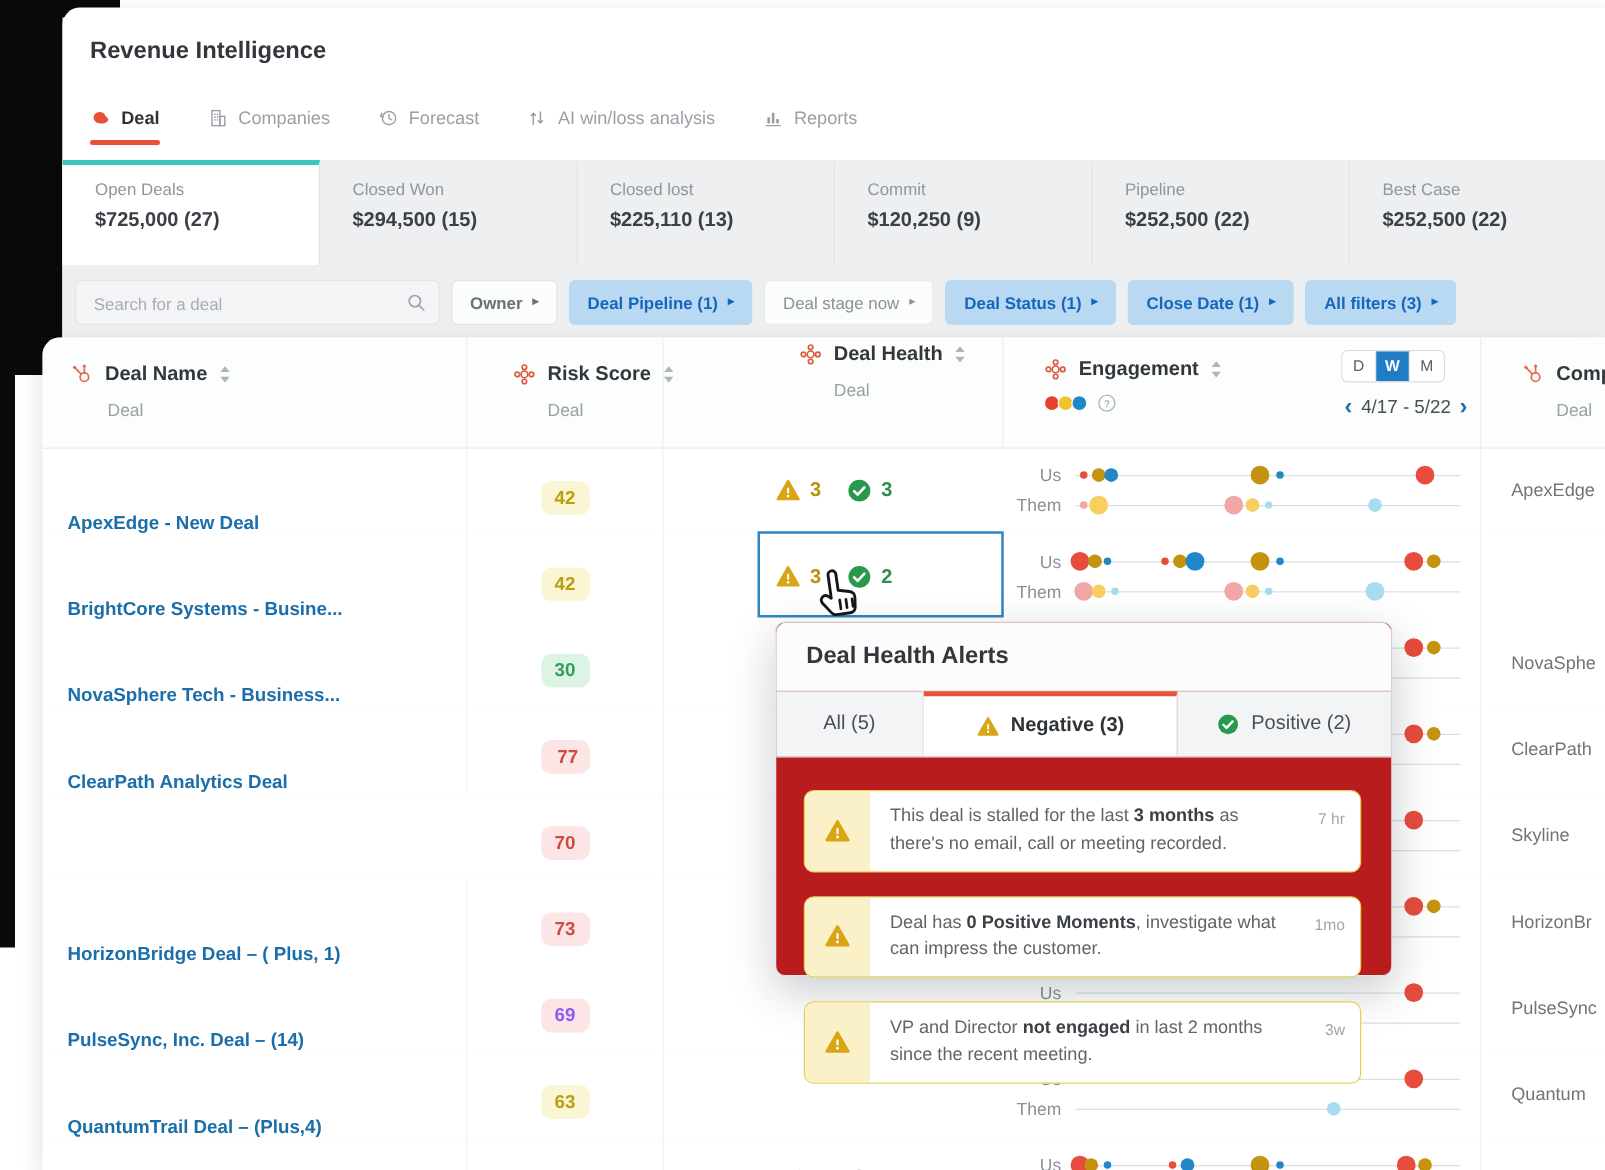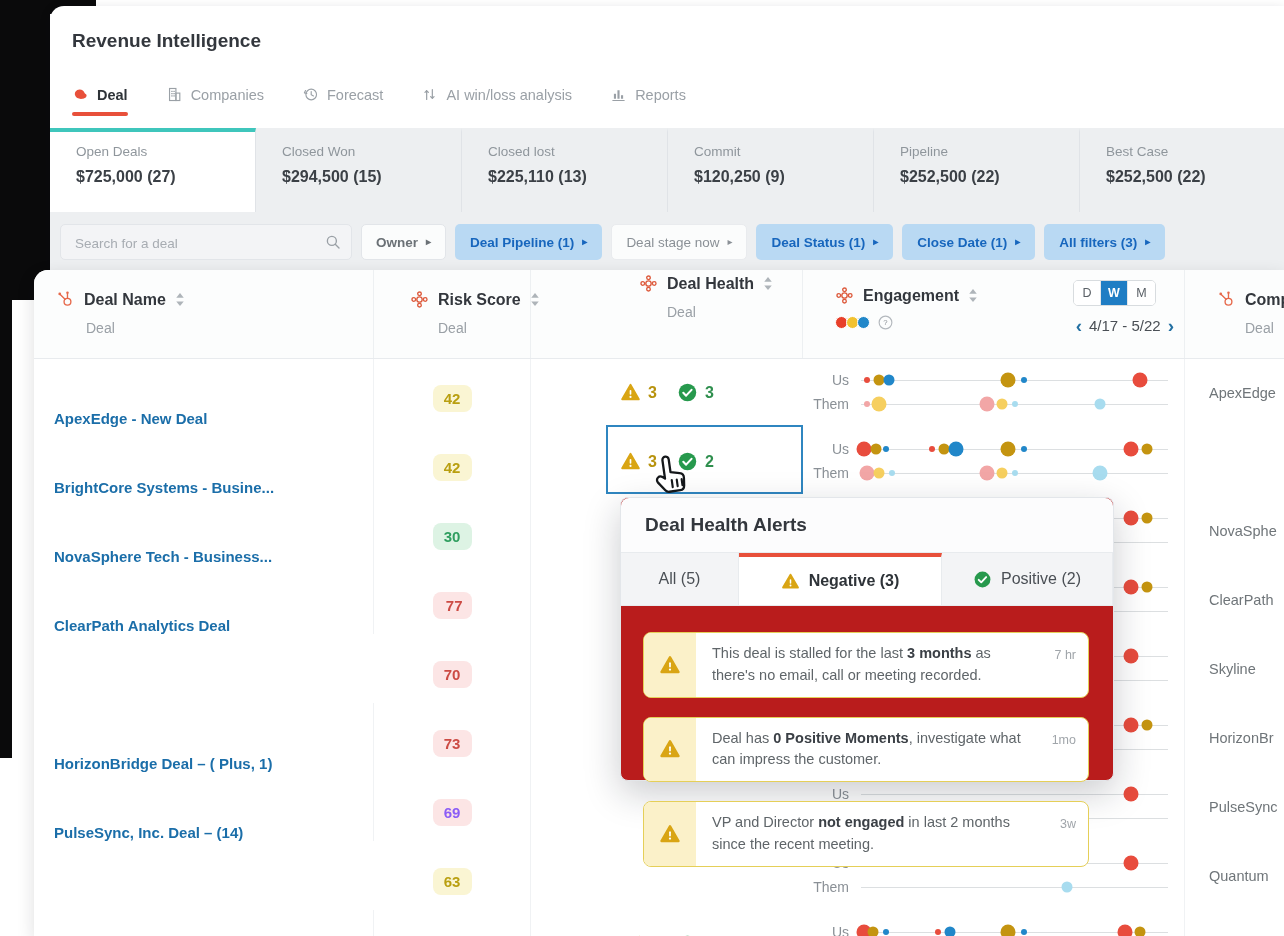--- a/index.html
+++ b/index.html
@@ -593,20 +593,23 @@
             <div class="eline">
               <span class="elabel">Them</span>
               <div class="etrack"></div>
             </div>
           </div>
           <div class="cell c-comp">
             <span>PulseSync</span>
           </div>
         </div>
         <div class="row" style="top: 571px;">
+          <div class="cell c-name">
+            <a href="#">QuantumTrail Deal – (Plus,4)</a>
+          </div>
           <div class="cell c-risk">
             <span class="rbadge" style="background: rgb(250, 245, 211); color: rgb(185, 159, 16);">63</span>
           </div>
           <div class="cell c-health"></div>
           <div class="cell c-eng">
             <div class="eline">
               <span class="elabel">Us</span>
               <div class="etrack">
                 <span class="dot l" style="left: 88%; background: rgb(232, 76, 61);"></span>
               </div>

